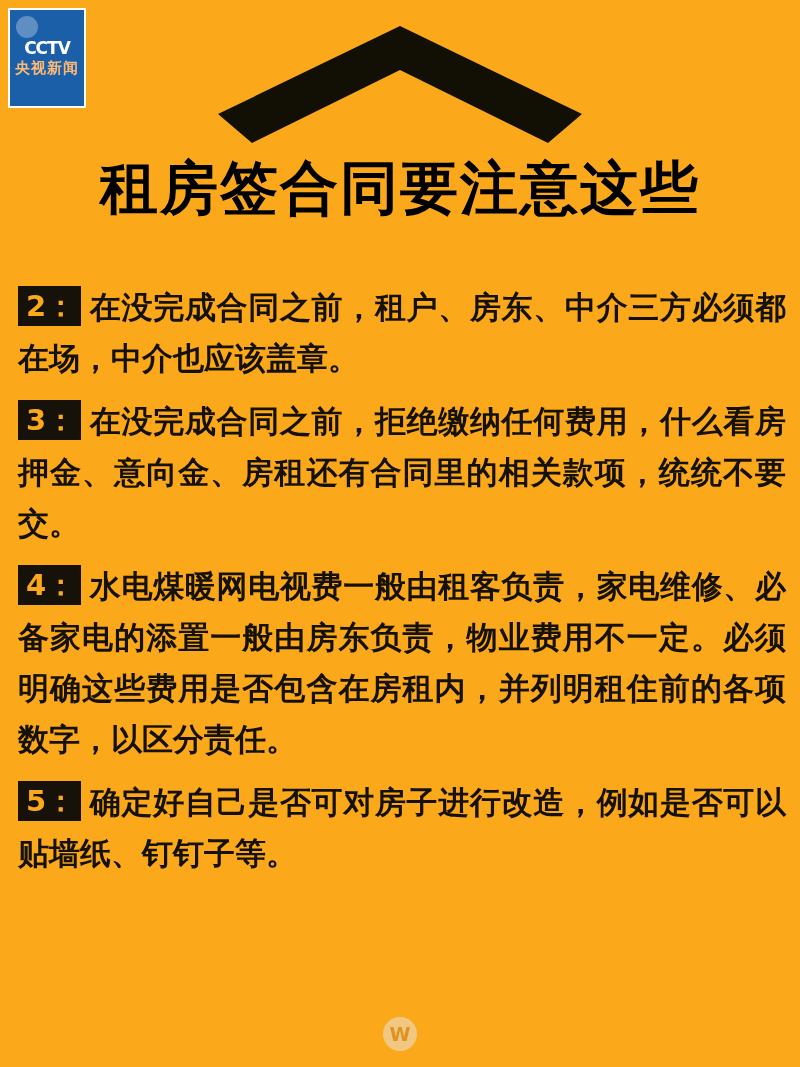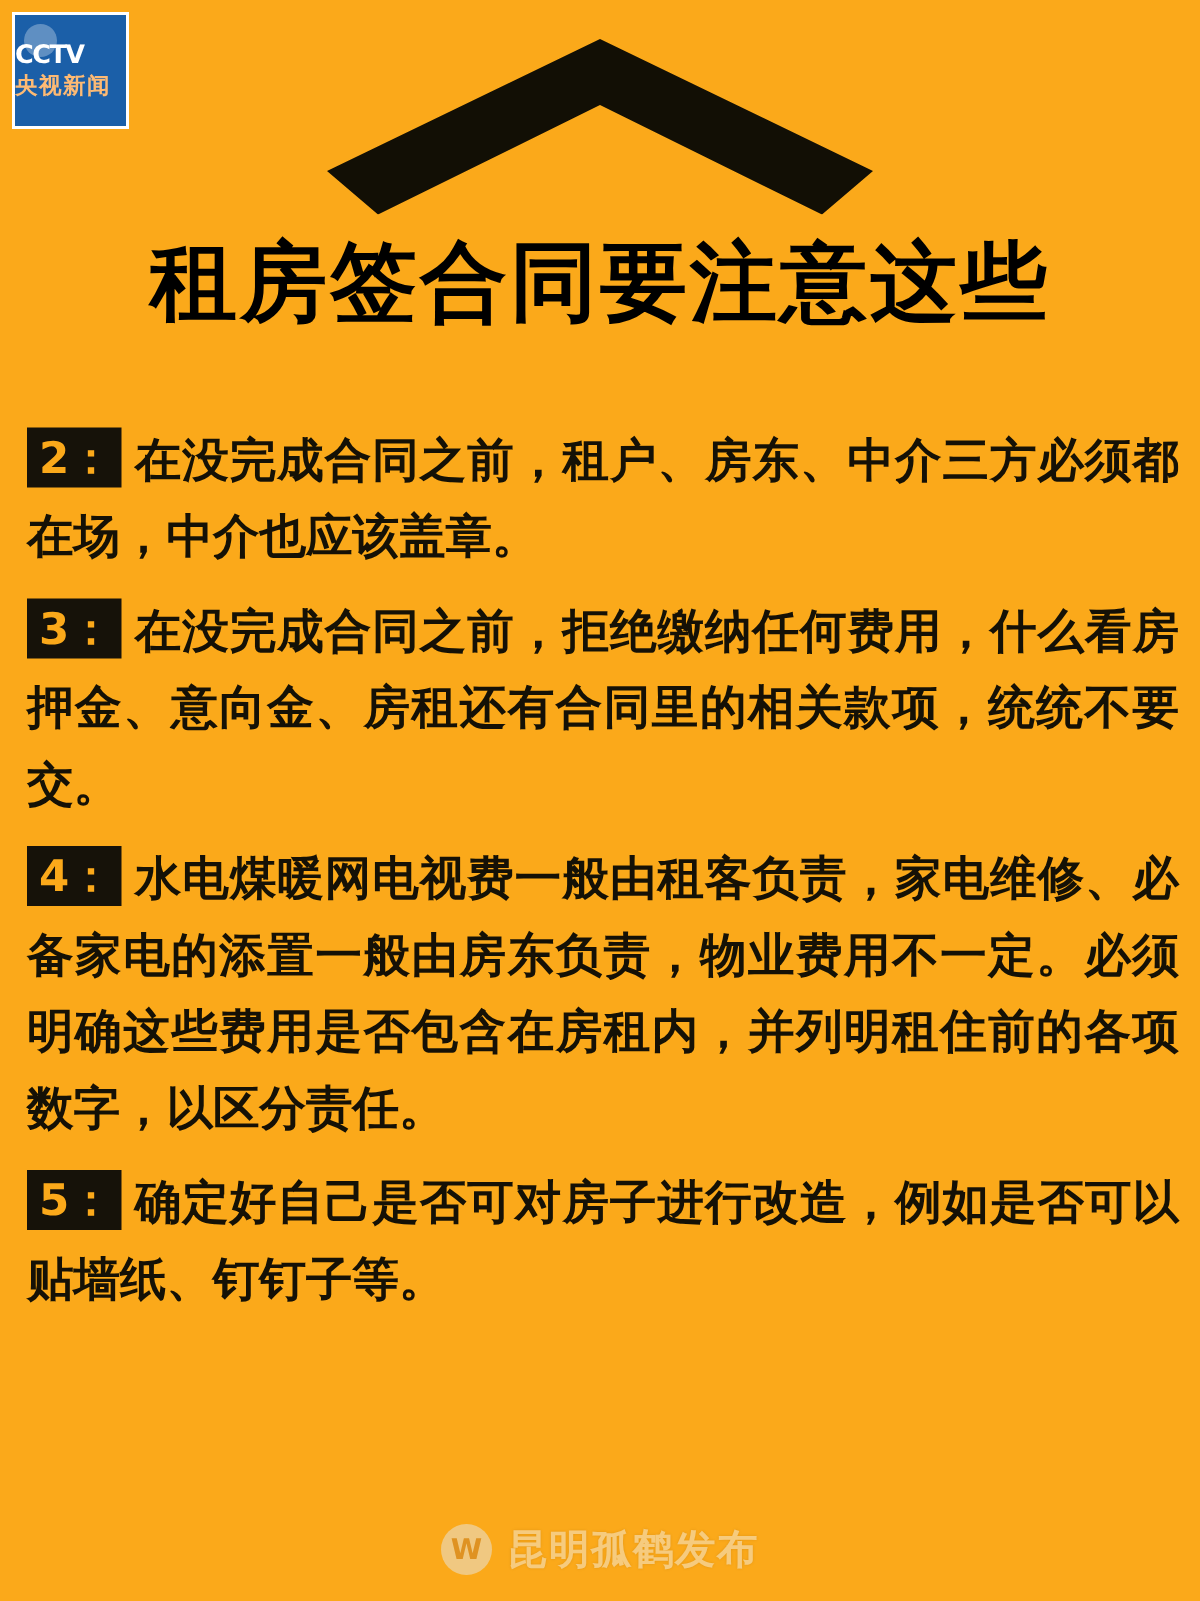--- a/index.html
+++ b/index.html
@@ -14,27 +14,27 @@
     overflow: hidden;
     position: relative;
   }
 
   
   .logo {
     position: absolute;
     top: 8px;
     left: 8px;
     width: 78px;
-    height: 78px;
+    height: 100px;
     background: #1b5fa8;
     border: 2px solid #ffffff;
     box-sizing: border-box;
     display: flex;
     flex-direction: column;
-    align-items: flex-start;
+    align-items: center;
     justify-content: center;
     z-index: 5;
   }
   .logo-top {
     color: #ffffff;
     font-size: 17px;
     font-weight: bold;
     letter-spacing: -1px;
     line-height: 20px;
     font-family: "DejaVu Sans", sans-serif;
@@ -184,14 +184,13 @@
   </div>
 
   <div class="item">
     <span class="num">5：</span><span class="item-text">确定好自己是否可对房子进行改造，例如是否可以贴墙纸、钉钉子等。</span>
   </div>
 
 </div>
 
 <div class="footer">
   <div class="weibo-icon">W</div>
-  <div class="footer-text">昆明孤鹤发布</div>
 </div>
 
 </body></html>

